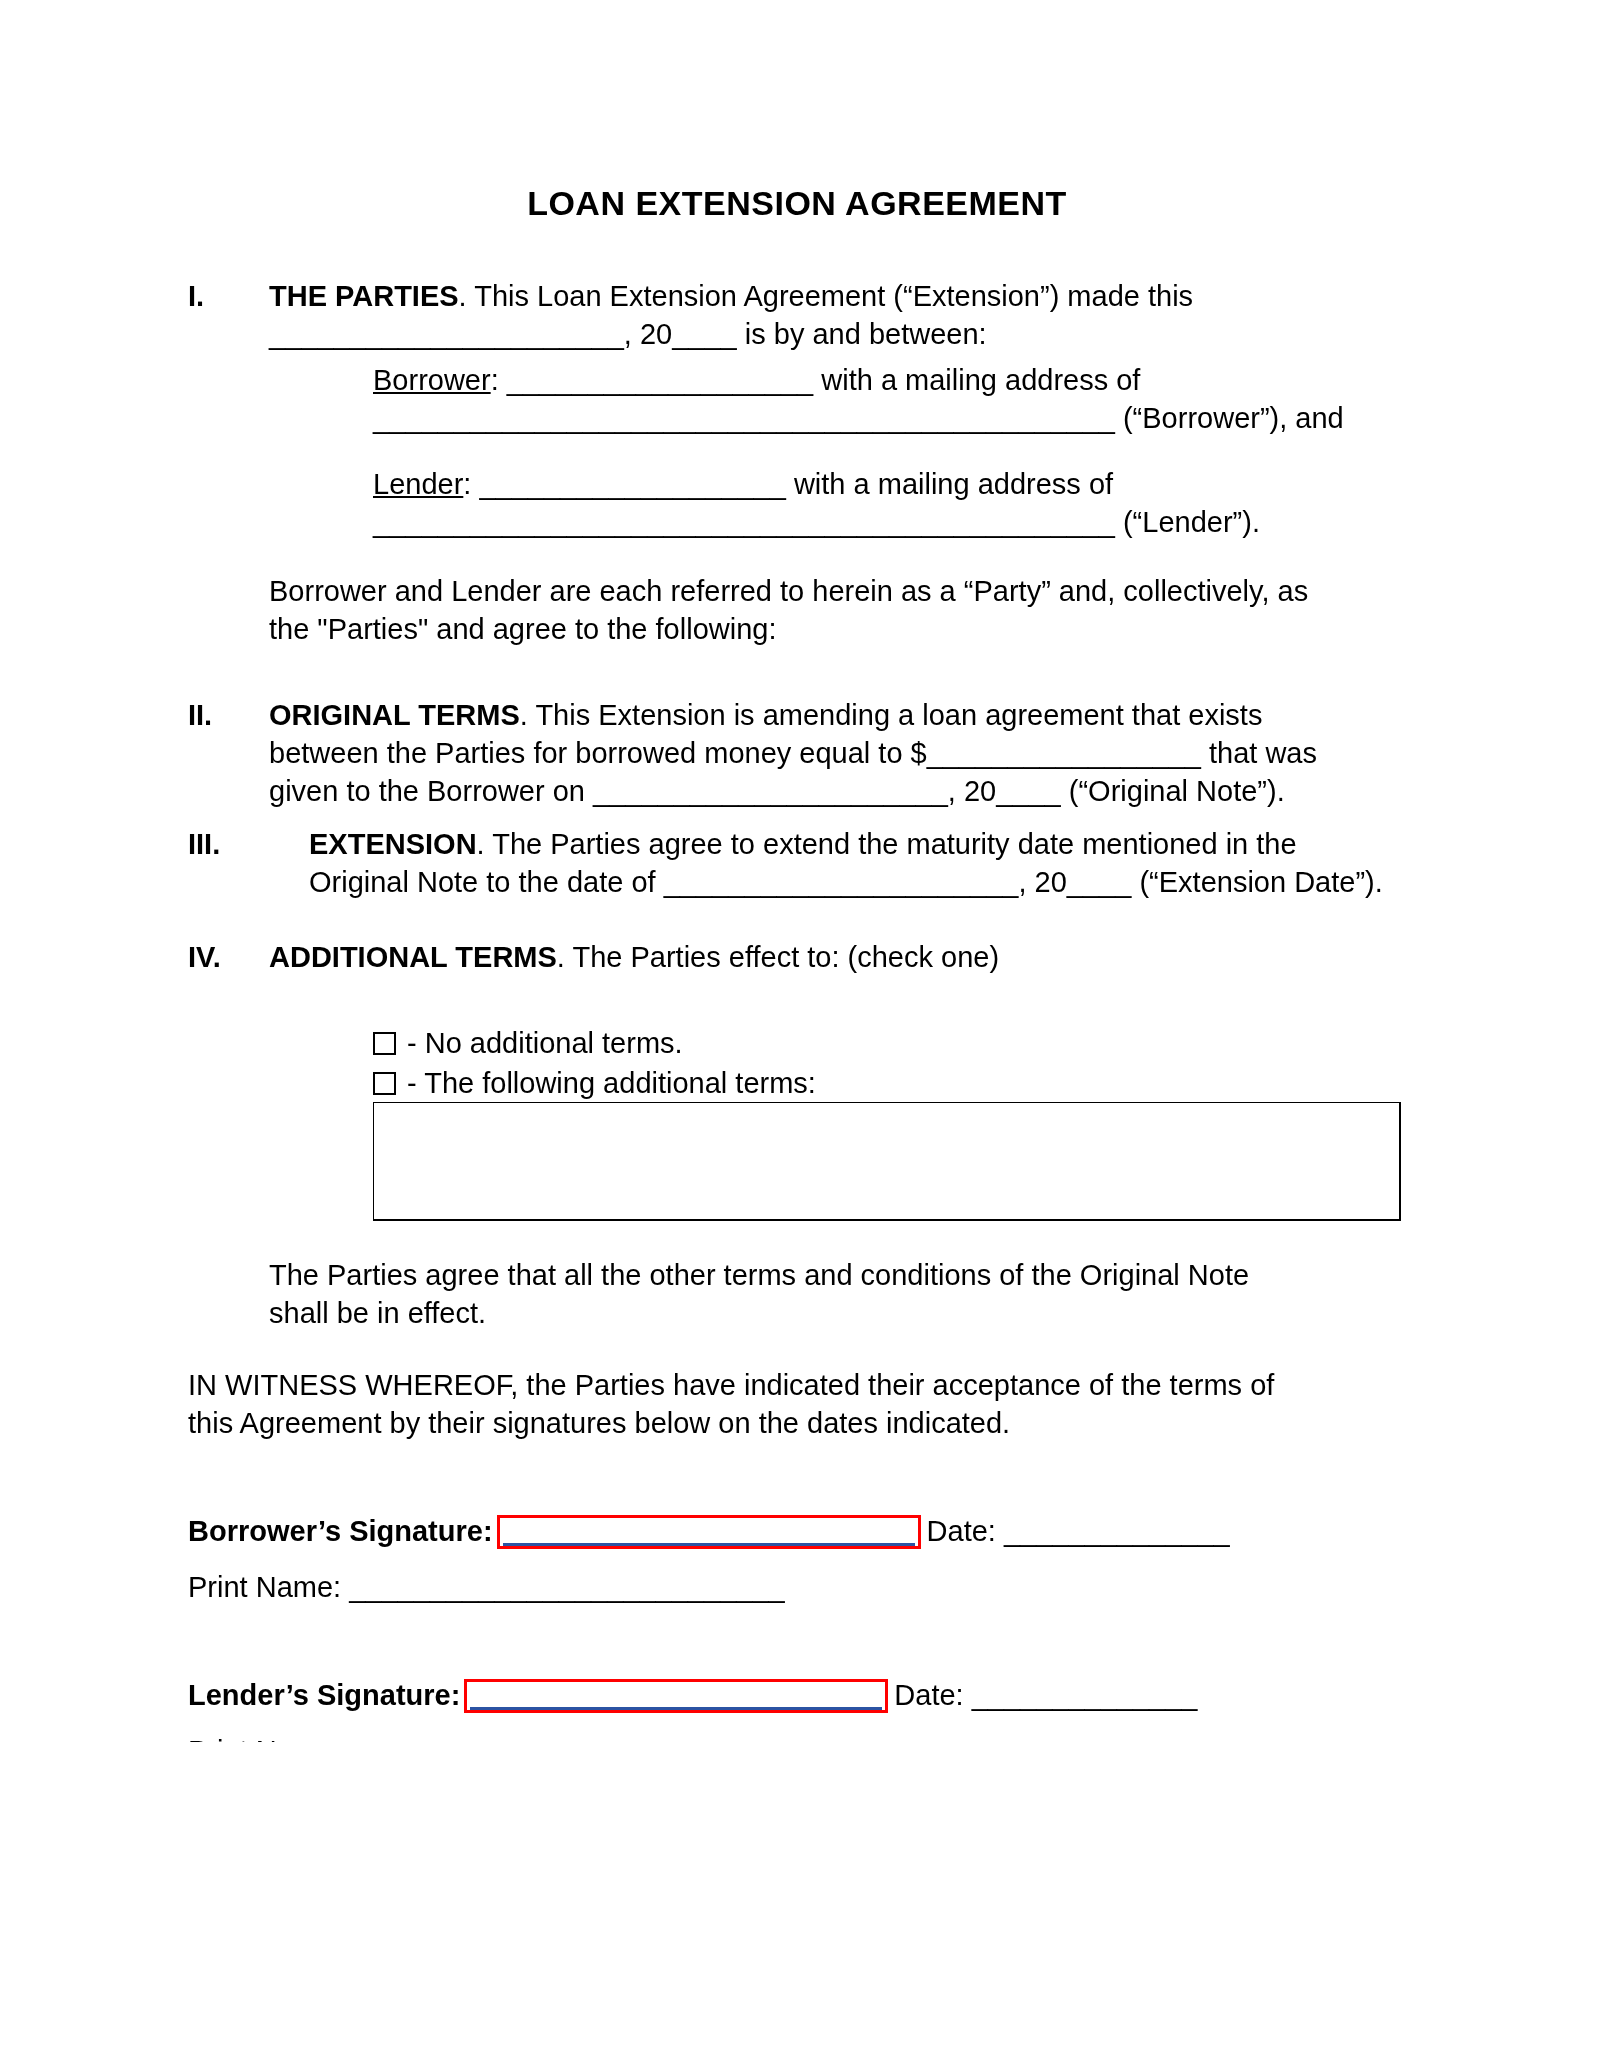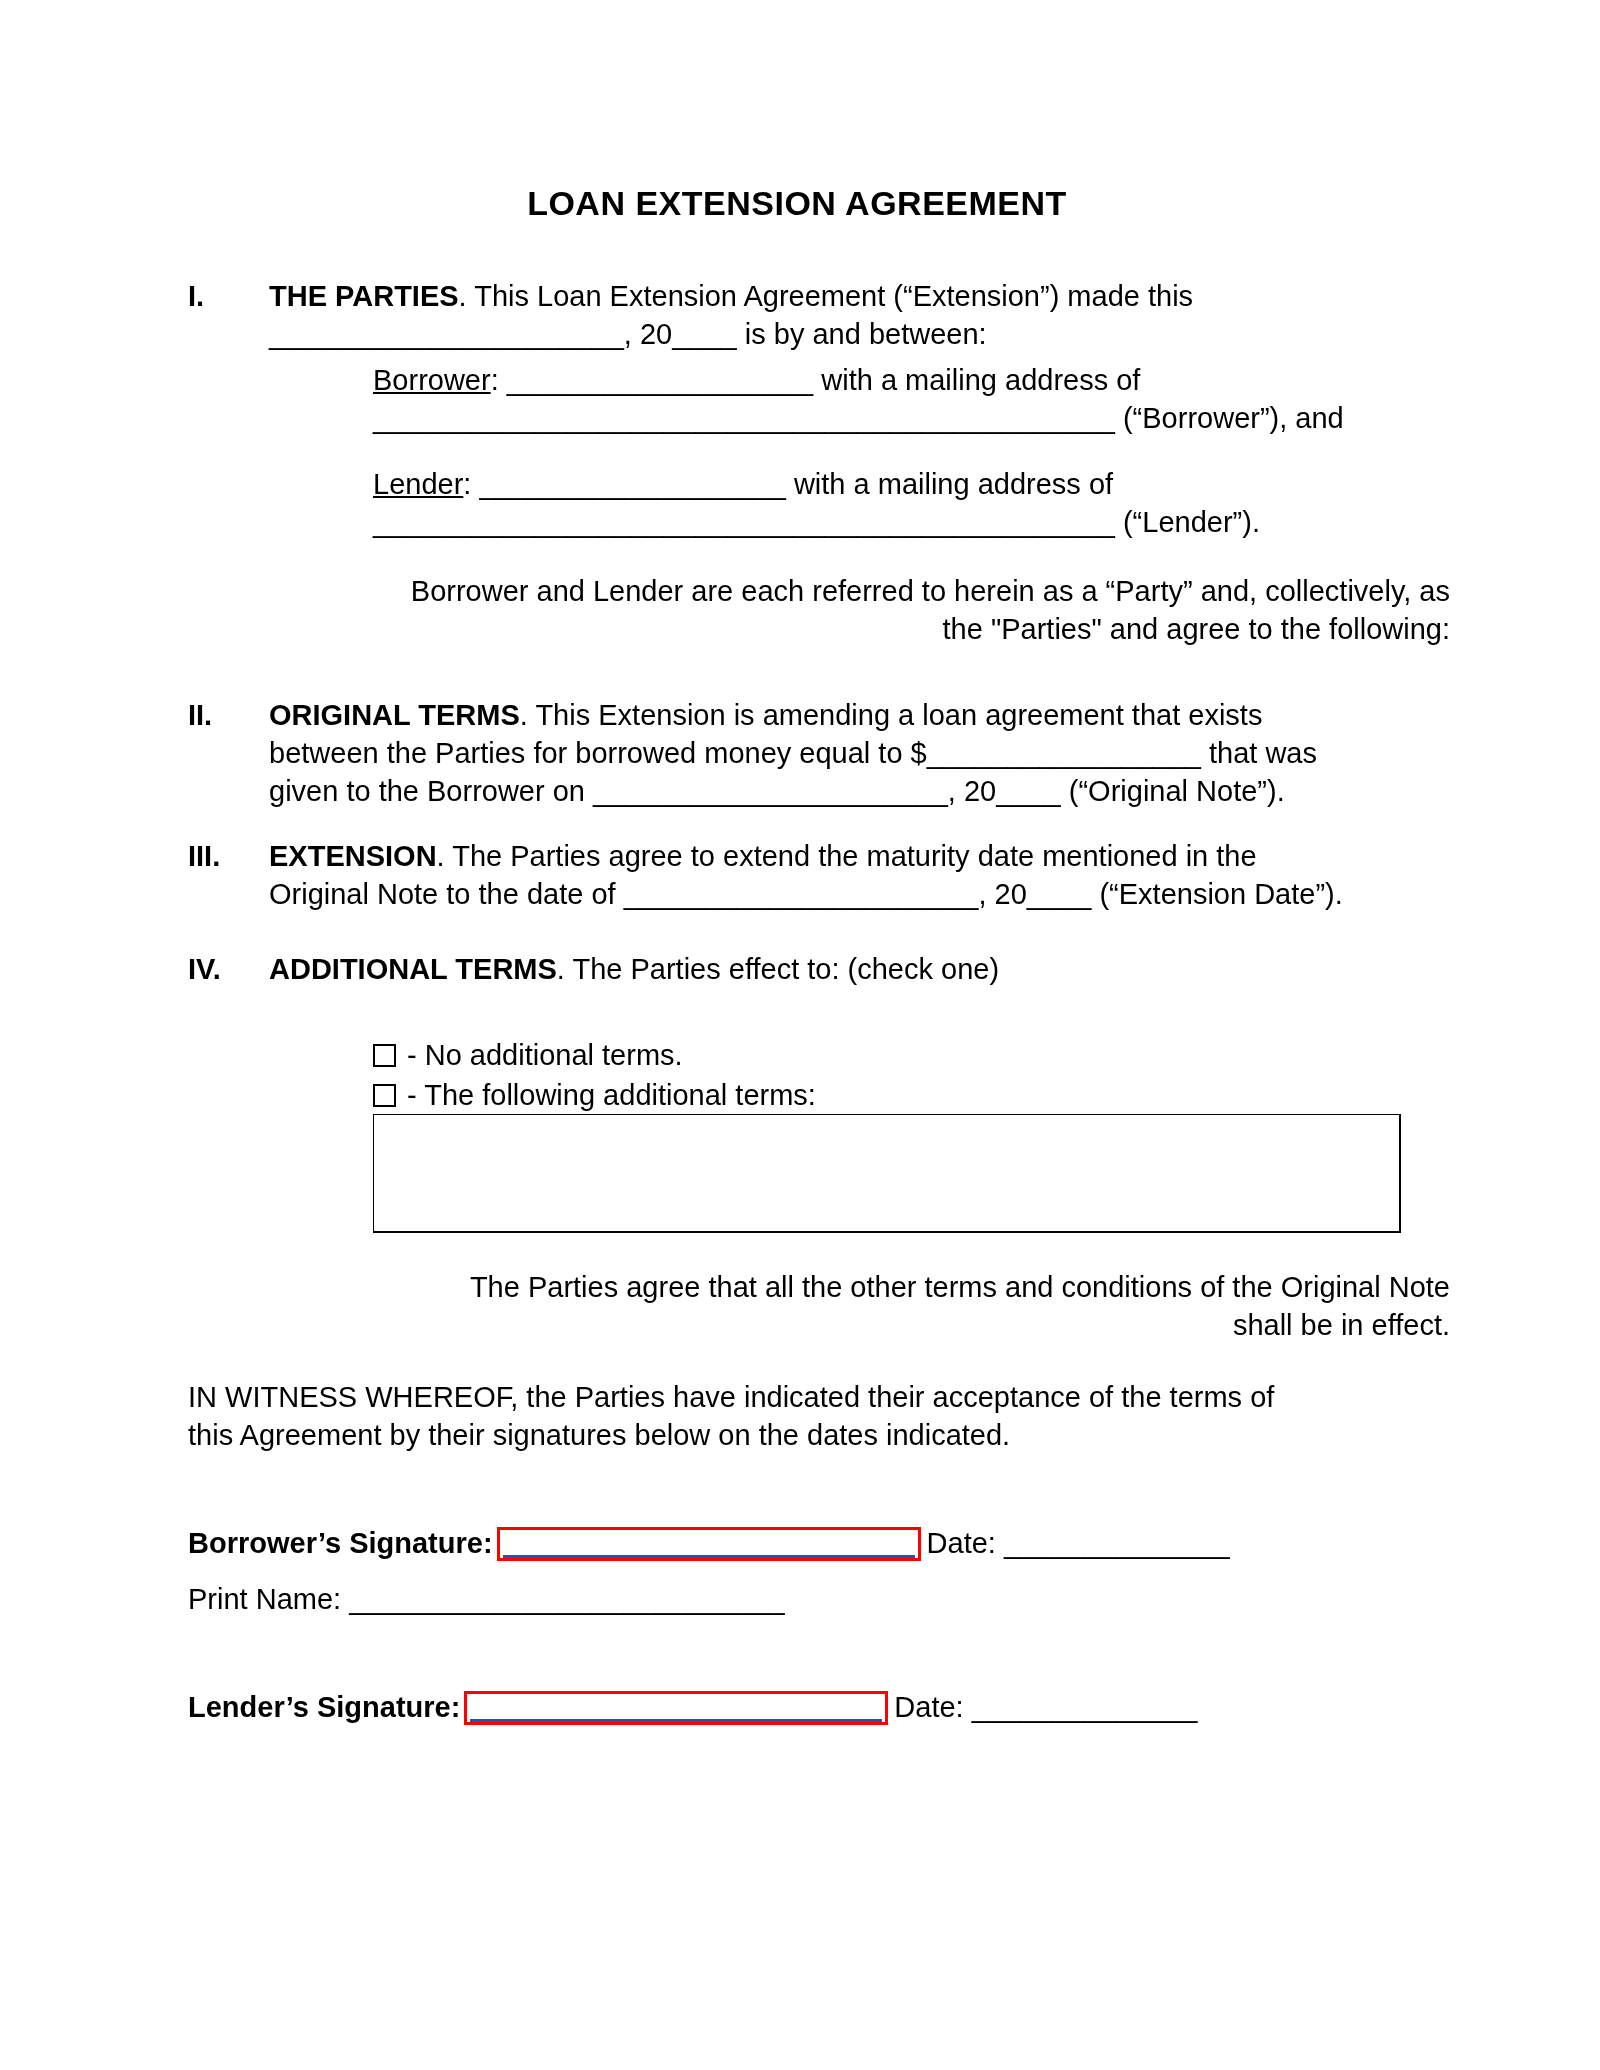--- a/index.html
+++ b/index.html
@@ -16,27 +16,27 @@
     margin-top:184px;height:46px;
     font-size:34px;font-weight:bold;letter-spacing:.5px;
     text-align:center;position:relative;left:-22px;
     white-space:pre;
   }
   .sec{display:flex;}
   .sec .num{width:81px;font-weight:bold;flex:none;white-space:pre;}
   .sec .body{flex:1;}
   .ln{white-space:pre;}
   .sub{margin-left:185px;}
-  .indent1{margin-left:81px;text-align:right;}
+  .indent1{margin-left:81px;}
   .mt-s1{margin-top:47px;}
   .mt-bor{margin-top:8px;}
   .mt-len{margin-top:28px;}
   .mt-note{margin-top:31px;}
   .mt-s2{margin-top:48px;}
-  .mt-s3{margin-top:27px;}
+  .mt-s3{margin-top:15px;gap:40px;}
   .mt-s4{margin-top:37px;}
   .u{text-decoration:underline;}
   .cb-line{margin-left:185px;height:40px;white-space:pre;}
   .cb-first{margin-top:48px;}
   .checkbox{
     display:inline-block;width:19px;height:19px;
     border:2px solid #000;background:#fff;
     vertical-align:-2px;margin-right:11px;
   }
   .terms-box{

